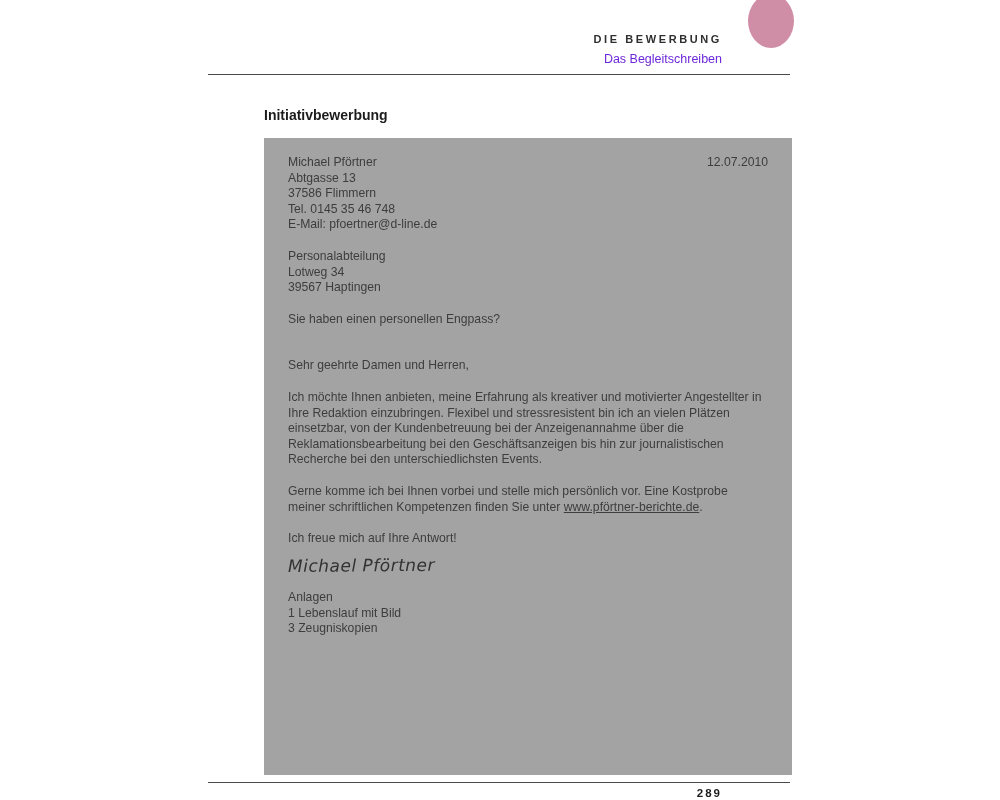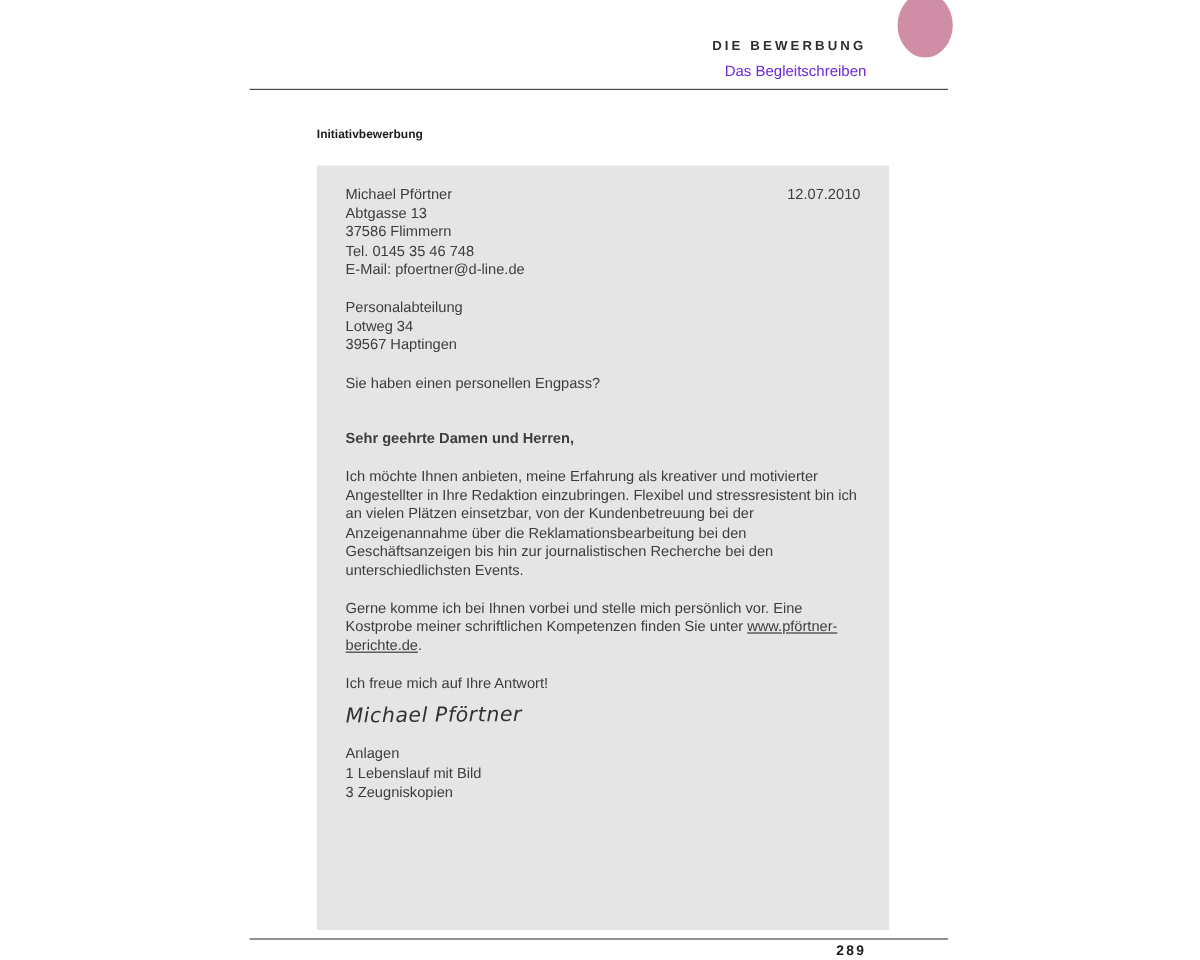--- a/index.html
+++ b/index.html
@@ -53,47 +53,47 @@
     width: 582px;
     height: 1px;
     background: #4a4a4a;
   }
 
   
   .page-title {
     position: absolute;
     left: 264px;
     top: 107px;
-    font-size: 10px;
+    font-size: 14px;
     font-weight: bold;
     color: #1c1c1c;
   }
 
   
   .letter-card {
     position: absolute;
     left: 264px;
     top: 138px;
-    width: 477px;
+    width: 528px;
     height: 637px;
     box-sizing: border-box;
-    background: #e5e5e5;
+    background: #a3a3a3;
     padding: 17px 24px 0 24px;
     font-size: 12.2px;
     line-height: 15.6px;
     color: #3d3d3d;
   }
   .letter-top {
     display: flex;
     justify-content: space-between;
     align-items: flex-start;
   }
   .block { margin: 0; }
   .gap1 { margin-top: 16px; }
-  .gap2 { margin-top: 31px; font-weight: bold; }
+  .gap2 { margin-top: 31px; }
   .line { white-space: nowrap; }
   .para { margin: 16px 0 0 0; }
   .inline-link {
     color: #3d3d3d;
     text-decoration: underline;
     cursor: pointer;
   }
   .signature {
     margin-top: 12px;
     font-family: "DejaVu Sans", cursive;

